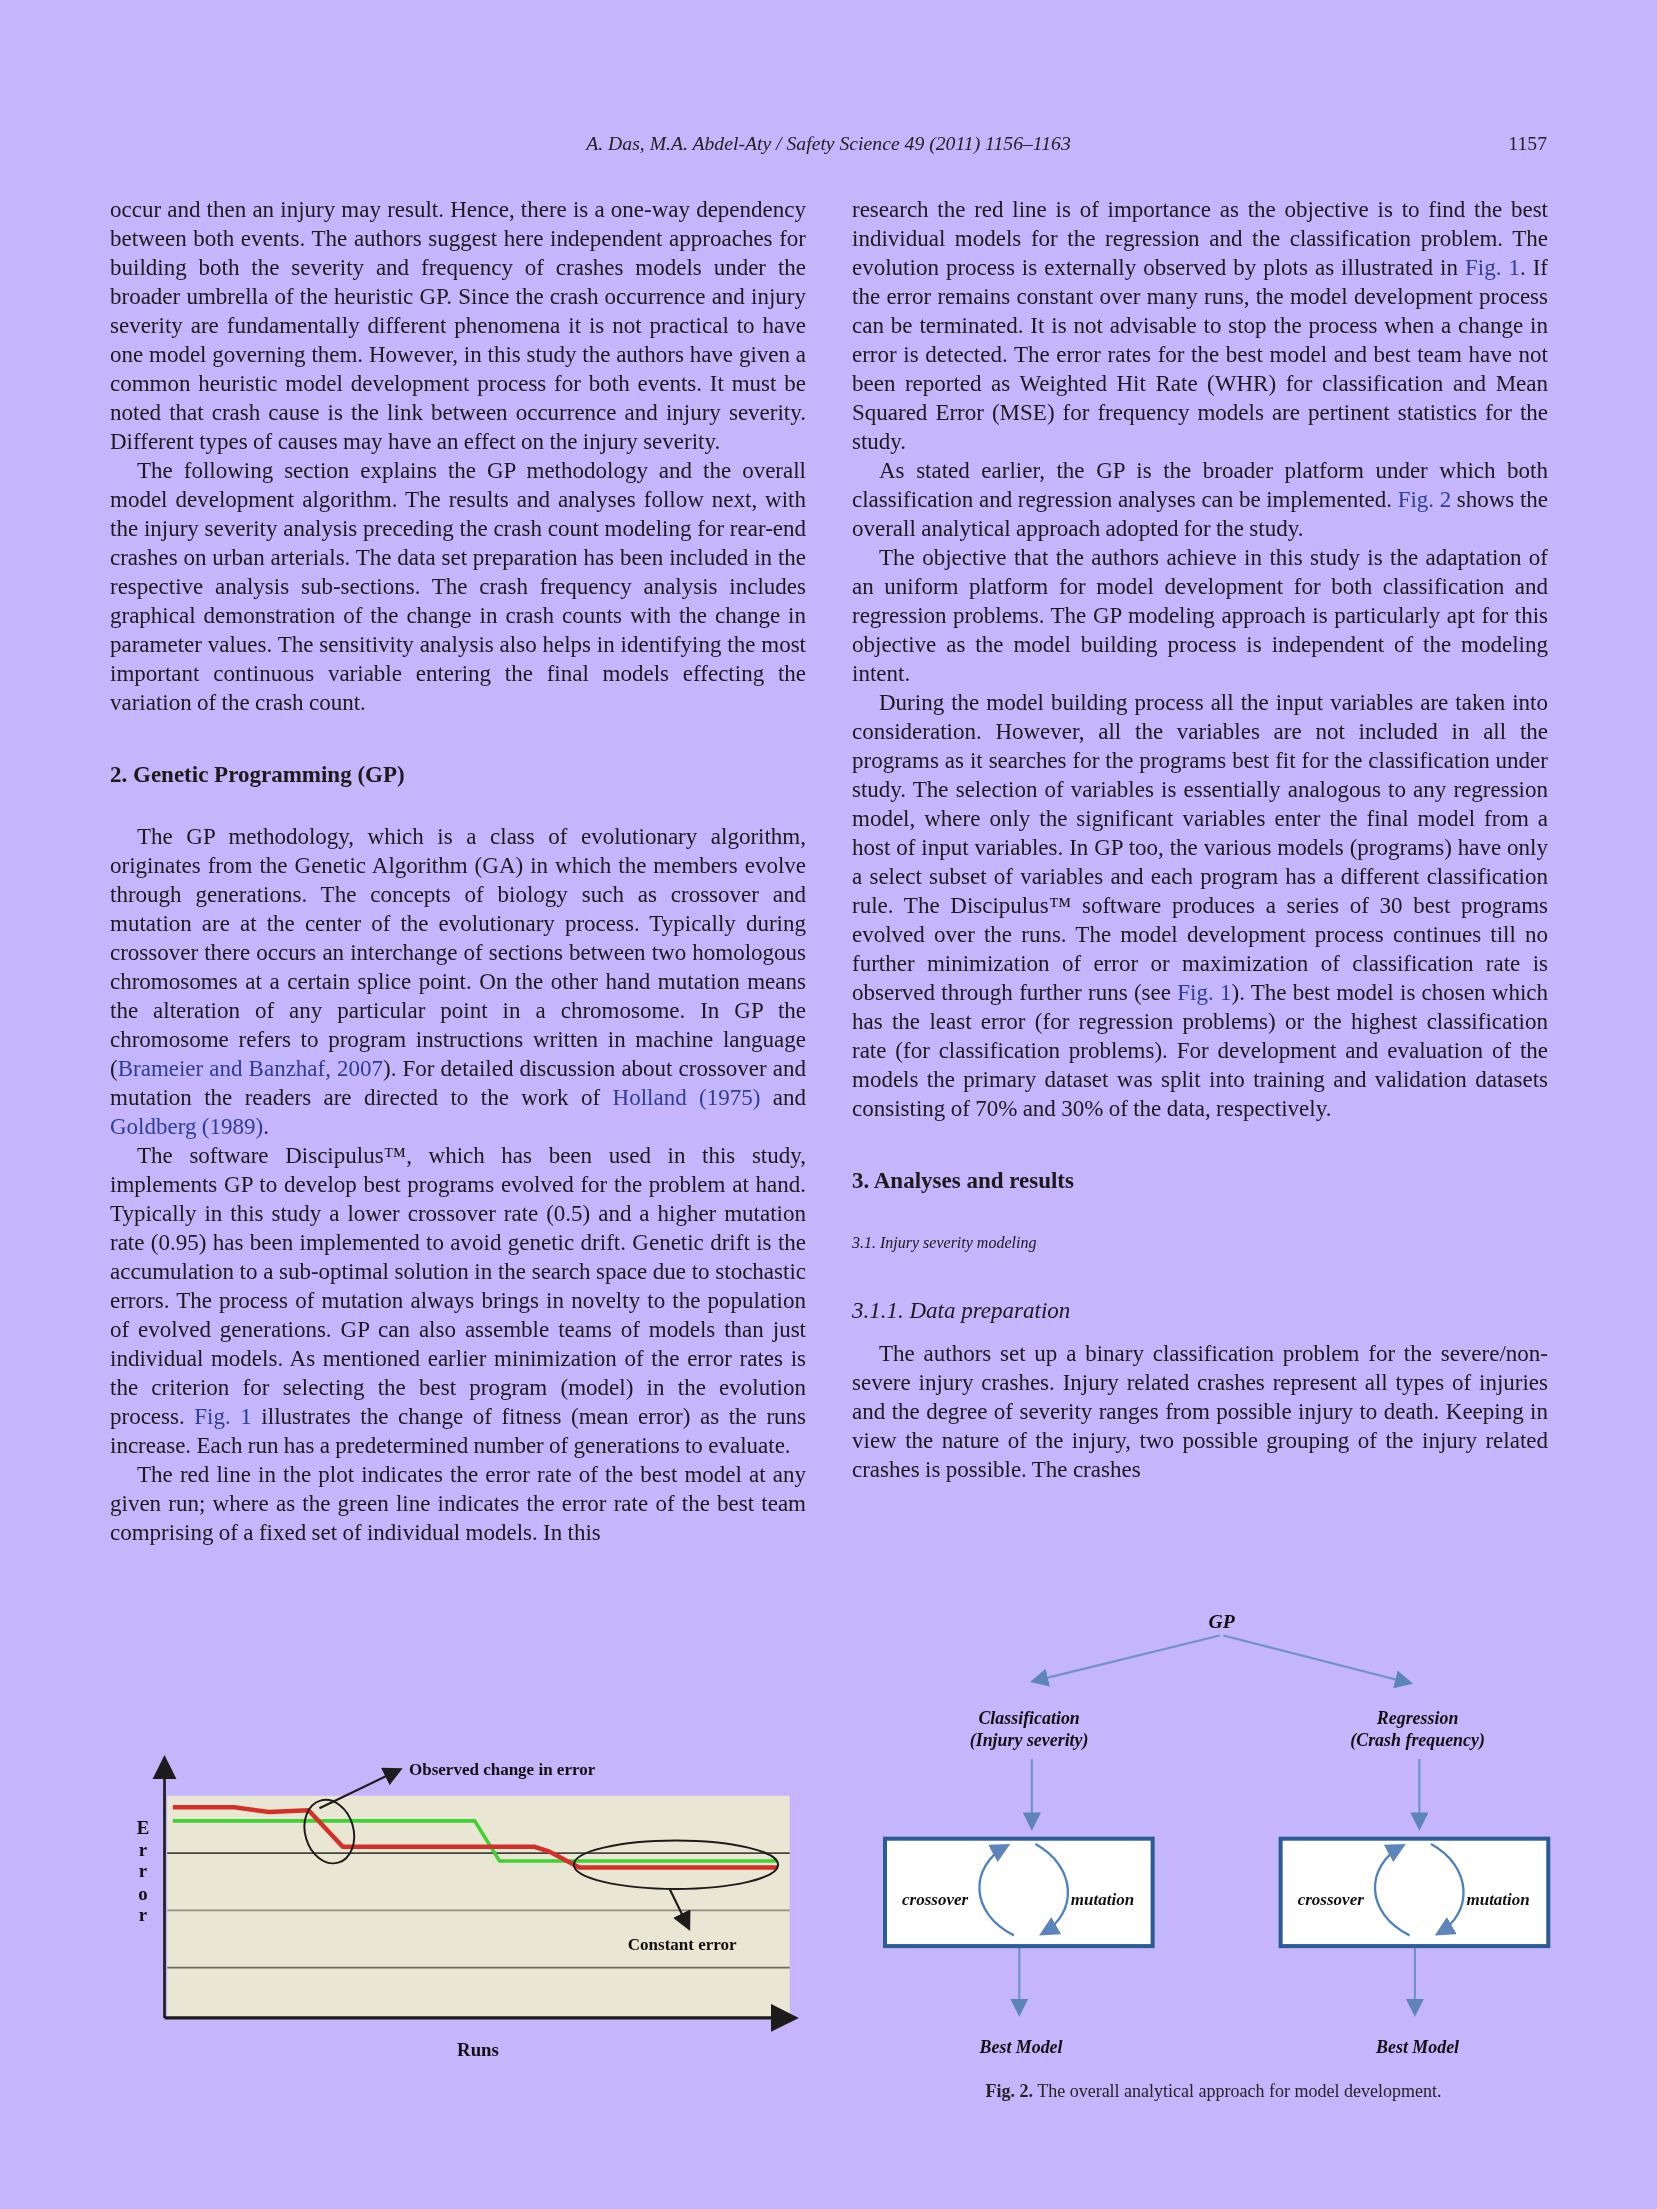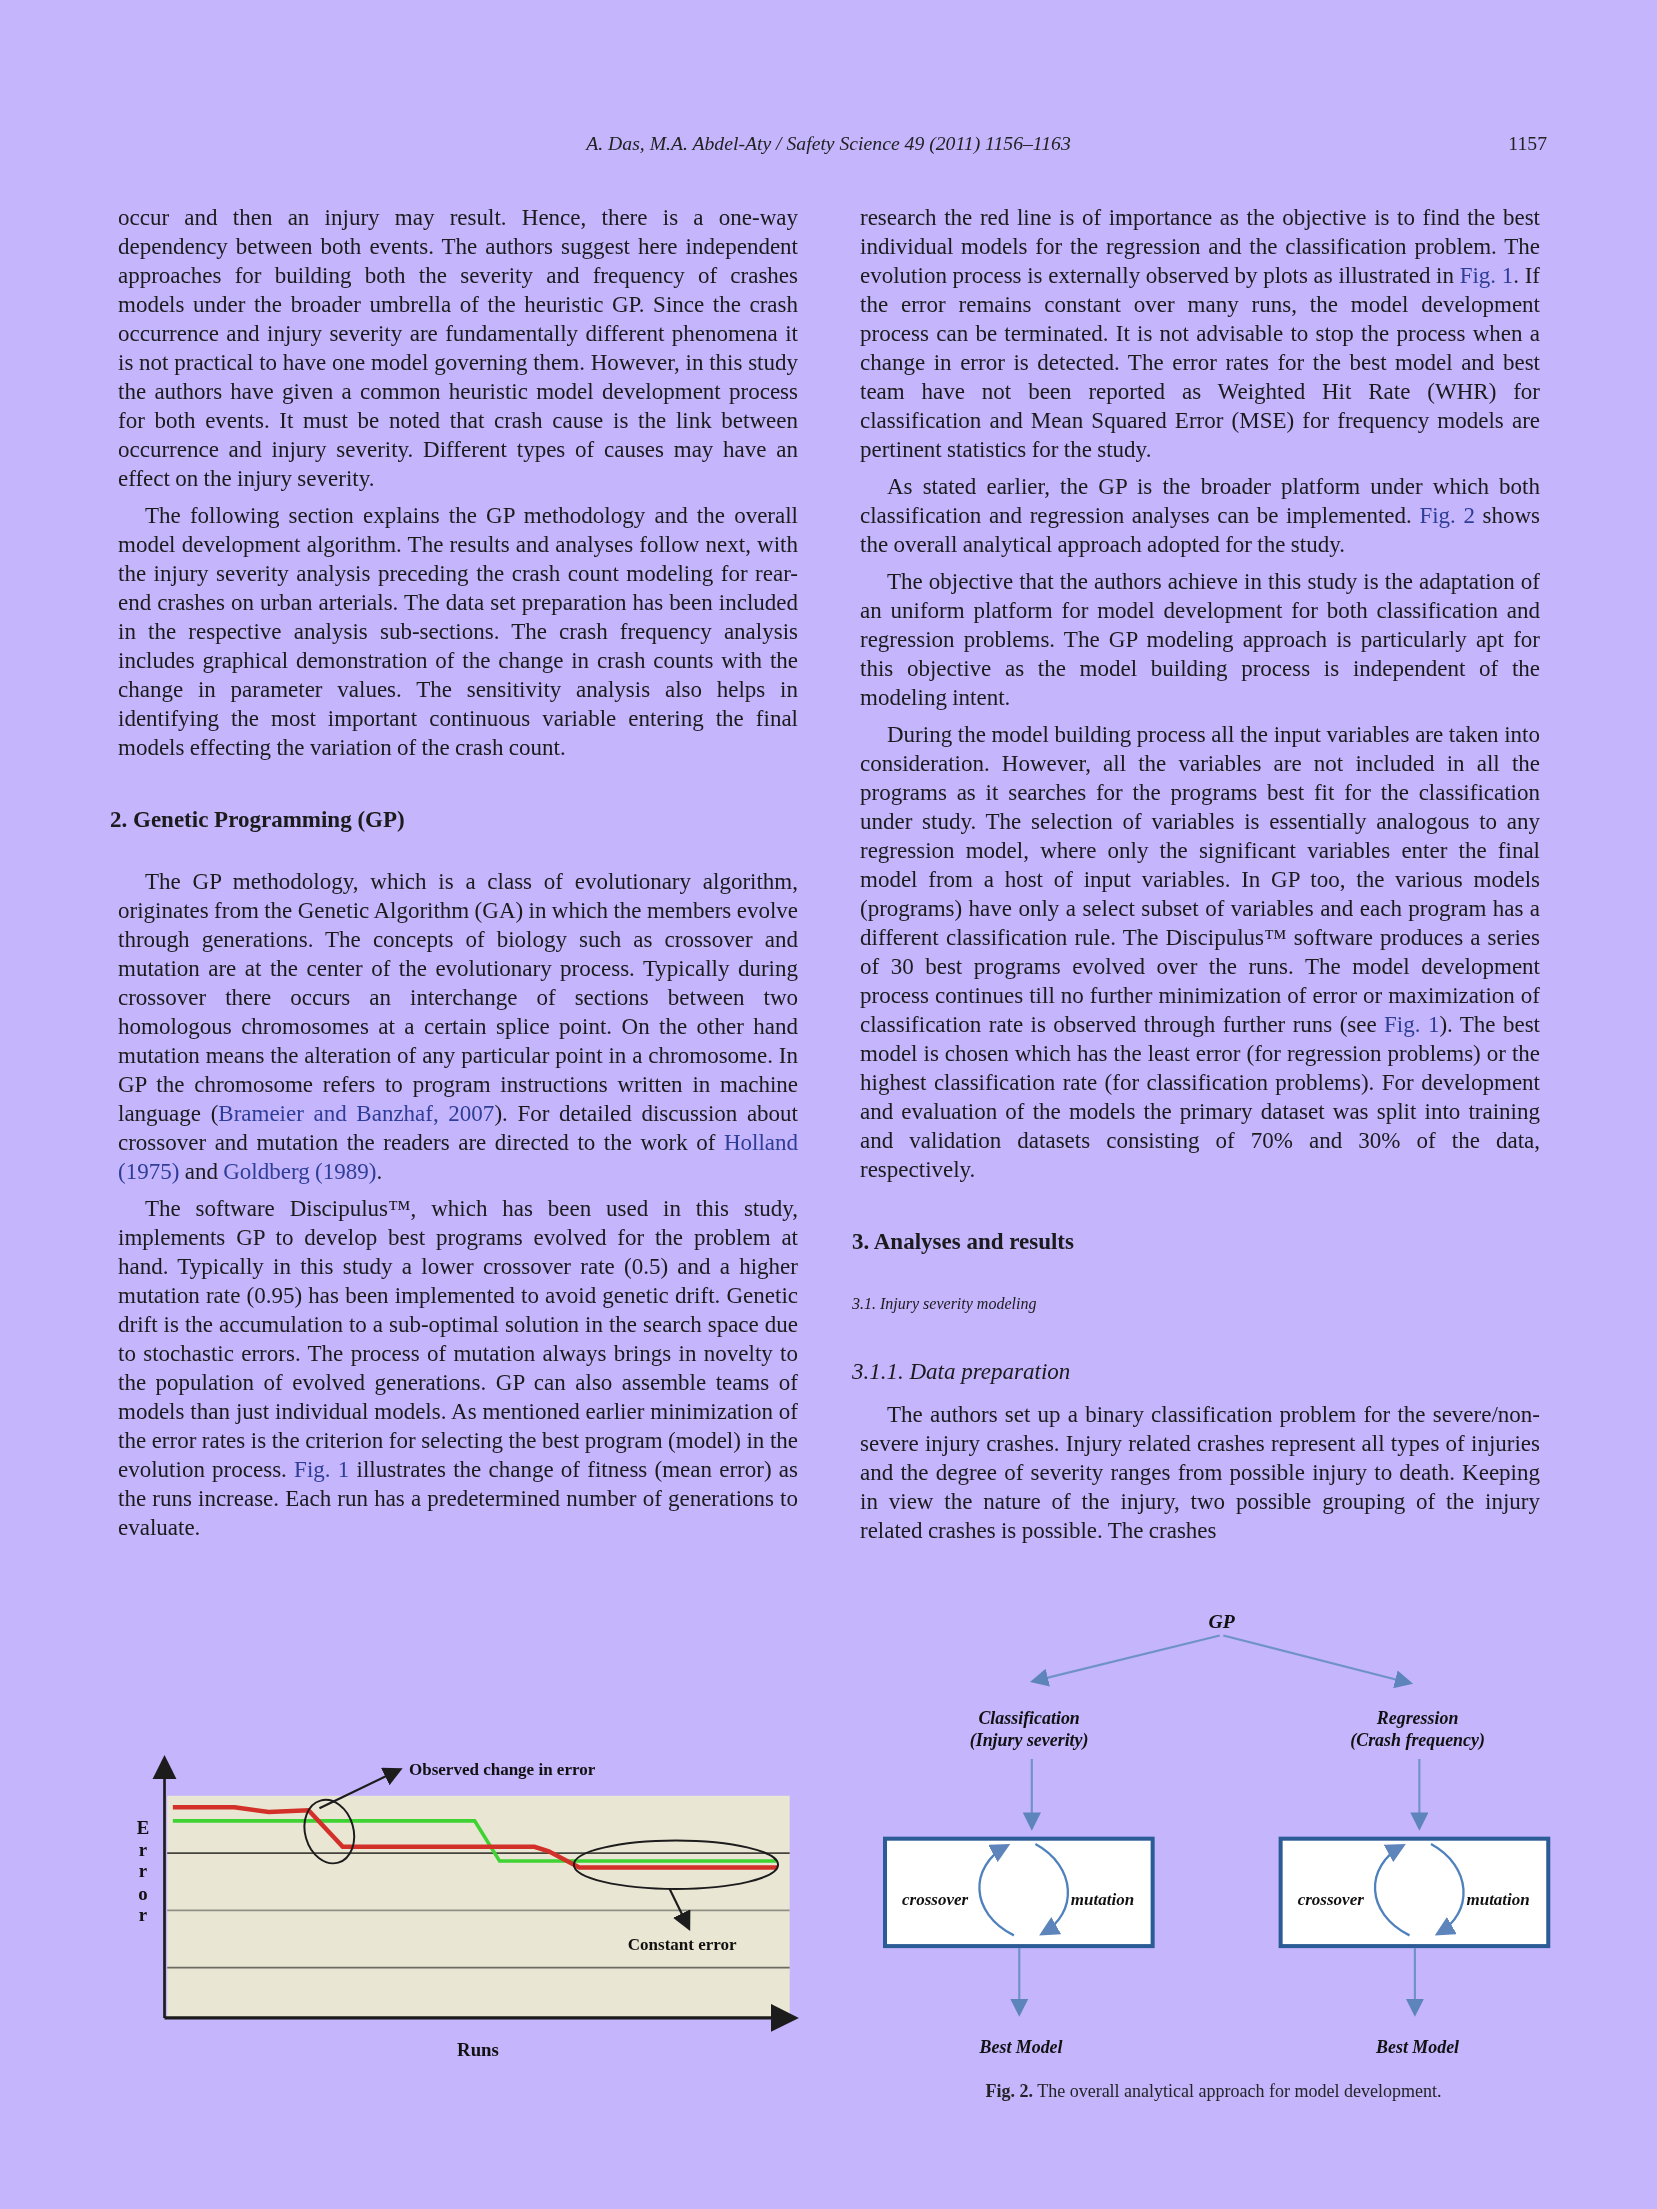--- a/index.html
+++ b/index.html
@@ -6,21 +6,21 @@
   .page{position:relative;width:1658px;height:2209px;background:#c4b5fd;
         font-family:"Liberation Serif","DejaVu Serif",serif;color:#1b1b1b;overflow:hidden;}
   
   .runhead{position:absolute;left:110px;top:132px;width:1437px;height:27px;}
   .runhead .jcite{display:block;text-align:center;font-style:italic;font-size:19.7px;color:#222;}
   .runhead .pno{position:absolute;right:0;top:0;font-size:19.7px;font-style:normal;color:#222;}
   
   .col{position:absolute;top:195px;width:696px;overflow:hidden;}
   .col.left{left:110px;height:1548px;}
   .col.right{left:852px;height:1397px;}
-  .col p{margin:8px;text-align:justify;font-size:23px;line-height:29px;word-spacing:-0.4px;}
+  .col p{margin:0;text-align:justify;font-size:23px;line-height:29px;word-spacing:-0.4px;}
   .col p.indent{text-indent:27px;}
   .col .h2{font-weight:bold;font-size:23px;line-height:29.6px;margin:43px 0 32px;}
   .col .h3{font-style:italic;font-size:16px;line-height:29.6px;margin:9px 0 39px;}
   .col .h4{font-style:italic;font-size:23px;line-height:29.6px;margin:0 0 13px;}
   .cite{color:#2e3d96;}
   
   .figwrap{position:absolute;}
   .caption{position:absolute;text-align:center;font-size:18px;color:#242424;line-height:23px;}
   .caption b{font-weight:bold;}
   svg text{font-family:"Liberation Serif","DejaVu Serif",serif;}
@@ -38,20 +38,21 @@
     <span class="jcite">A. Das, M.A. Abdel-Aty / Safety Science 49 (2011) 1156–1163</span>
     <span class="pno">1157</span>
   </div>
 
   <div class="col left" id="col-left">
       <p class="p"><span>occur and then an injury may result. Hence, there is a one-way dependency between both events. The authors suggest here independent approaches for building both the severity and frequency of crashes models under the broader umbrella of the heuristic GP. Since the crash occurrence and injury severity are fundamentally different phenomena it is not practical to have one model governing them. However, in this study the authors have given a common heuristic model development process for both events. It must be noted that crash cause is the link between occurrence and injury severity. Different types of causes may have an effect on the injury severity.</span></p>
       <p class="p indent"><span>The following section explains the GP methodology and the overall model development algorithm. The results and analyses follow next, with the injury severity analysis preceding the crash count modeling for rear-end crashes on urban arterials. The data set preparation has been included in the respective analysis sub-sections. The crash frequency analysis includes graphical demonstration of the change in crash counts with the change in parameter values. The sensitivity analysis also helps in identifying the most important continuous variable entering the final models effecting the variation of the crash count.</span></p>
       <div class="h2"><span>2. Genetic Programming (GP)</span></div>
       <p class="p indent"><span>The GP methodology, which is a class of evolutionary algorithm, originates from the Genetic Algorithm (GA) in which the members evolve through generations. The concepts of biology such as crossover and mutation are at the center of the evolutionary process. Typically during crossover there occurs an interchange of sections between two homologous chromosomes at a certain splice point. On the other hand mutation means the alteration of any particular point in a chromosome. In GP the chromosome refers to program instructions written in machine language (</span><span class="cite">Brameier and Banzhaf, 2007</span><span>). For detailed discussion about crossover and mutation the readers are directed to the work of </span><span class="cite">Holland (1975)</span><span> and </span><span class="cite">Goldberg (1989)</span><span>.</span></p>
       <p class="p indent"><span>The software Discipulus™, which has been used in this study, implements GP to develop best programs evolved for the problem at hand. Typically in this study a lower crossover rate (0.5) and a higher mutation rate (0.95) has been implemented to avoid genetic drift. Genetic drift is the accumulation to a sub-optimal solution in the search space due to stochastic errors. The process of mutation always brings in novelty to the population of evolved generations. GP can also assemble teams of models than just individual models. As mentioned earlier minimization of the error rates is the criterion for selecting the best program (model) in the evolution process. </span><span class="cite">Fig. 1</span><span> illustrates the change of fitness (mean error) as the runs increase. Each run has a predetermined number of generations to evaluate.</span></p>
+      <p class="p indent"><span>The red line in the plot indicates the error rate of the best model at any given run; where as the green line indicates the error rate of the best team comprising of a fixed set of individual models. In this</span></p>
     </div>
   <div class="col right" id="col-right">
       <p class="p"><span>research the red line is of importance as the objective is to find the best individual models for the regression and the classification problem. The evolution process is externally observed by plots as illustrated in </span><span class="cite">Fig. 1</span><span>. If the error remains constant over many runs, the model development process can be terminated. It is not advisable to stop the process when a change in error is detected. The error rates for the best model and best team have not been reported as Weighted Hit Rate (WHR) for classification and Mean Squared Error (MSE) for frequency models are pertinent statistics for the study.</span></p>
       <p class="p indent"><span>As stated earlier, the GP is the broader platform under which both classification and regression analyses can be implemented. </span><span class="cite">Fig. 2</span><span> shows the overall analytical approach adopted for the study.</span></p>
       <p class="p indent"><span>The objective that the authors achieve in this study is the adaptation of an uniform platform for model development for both classification and regression problems. The GP modeling approach is particularly apt for this objective as the model building process is independent of the modeling intent.</span></p>
       <p class="p indent"><span>During the model building process all the input variables are taken into consideration. However, all the variables are not included in all the programs as it searches for the programs best fit for the classification under study. The selection of variables is essentially analogous to any regression model, where only the significant variables enter the final model from a host of input variables. In GP too, the various models (programs) have only a select subset of variables and each program has a different classification rule. The Discipulus™ software produces a series of 30 best programs evolved over the runs. The model development process continues till no further minimization of error or maximization of classification rate is observed through further runs (see </span><span class="cite">Fig. 1</span><span>). The best model is chosen which has the least error (for regression problems) or the highest classification rate (for classification problems). For development and evaluation of the models the primary dataset was split into training and validation datasets consisting of 70% and 30% of the data, respectively.</span></p>
       <div class="h2"><span>3. Analyses and results</span></div>
       <div class="h3"><span>3.1. Injury severity modeling</span></div>
       <div class="h4"><span>3.1.1. Data preparation</span></div>
       <p class="p indent"><span>The authors set up a binary classification problem for the severe/non-severe injury crashes. Injury related crashes represent all types of injuries and the degree of severity ranges from possible injury to death. Keeping in view the nature of the injury, two possible grouping of the injury related crashes is possible. The crashes</span></p>

